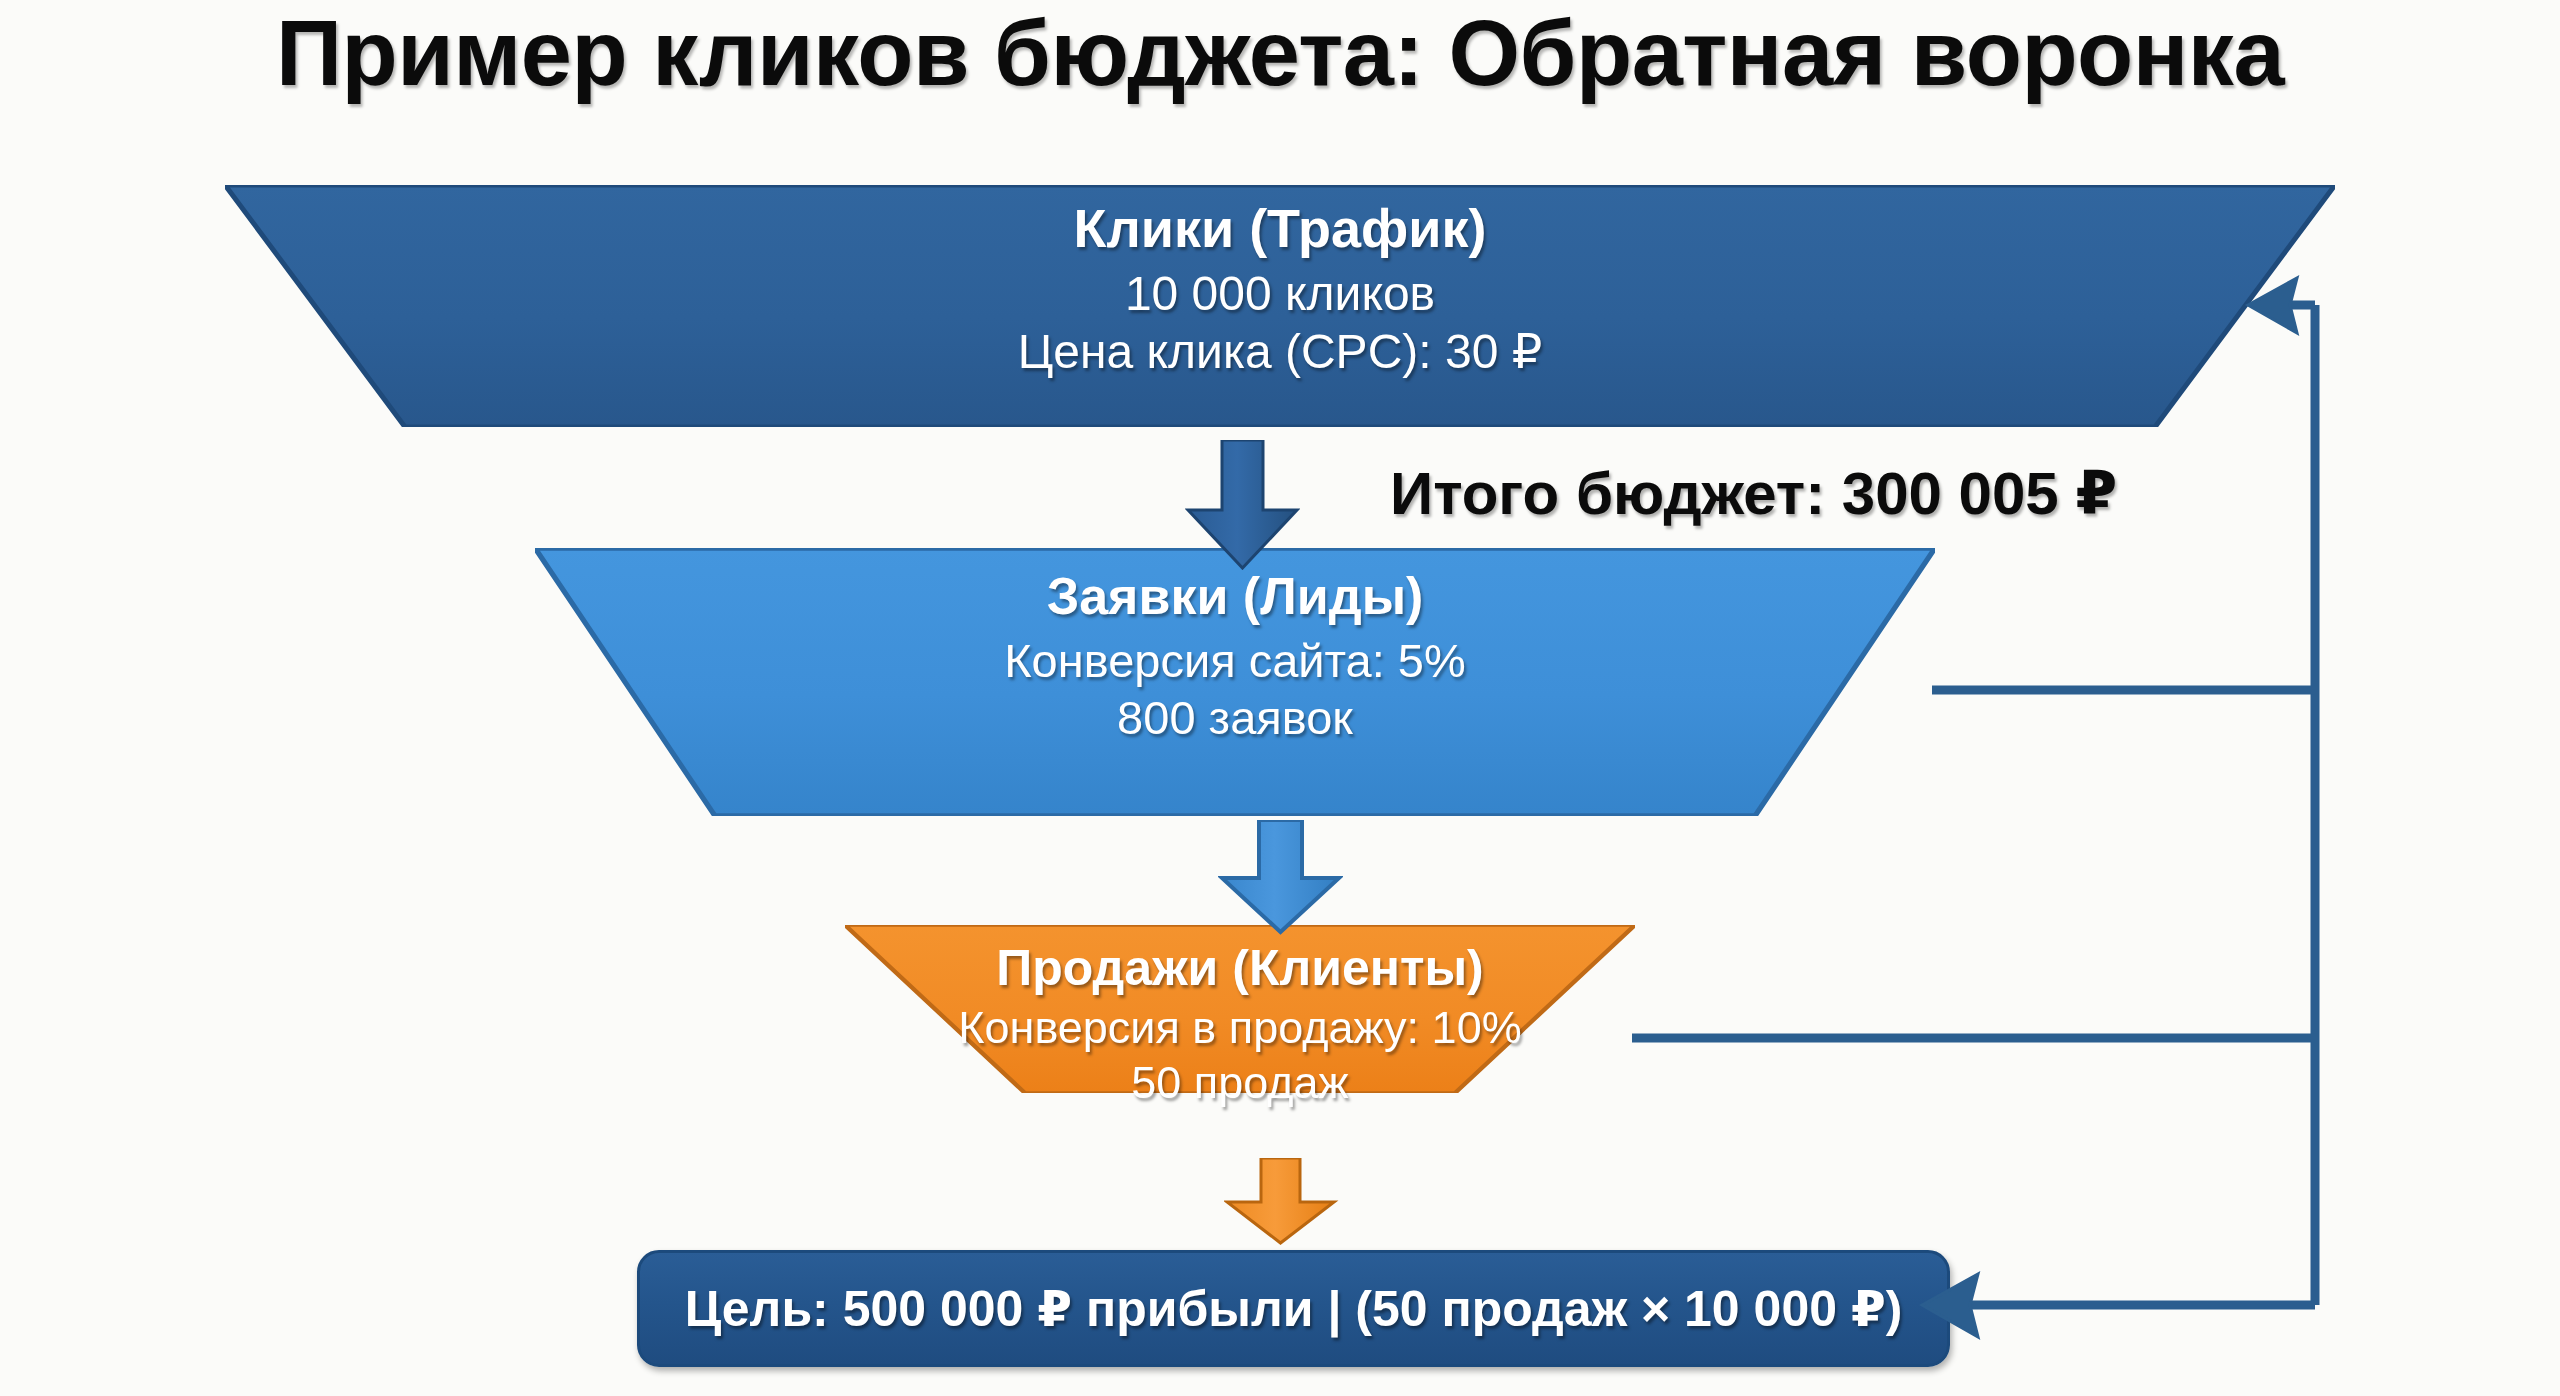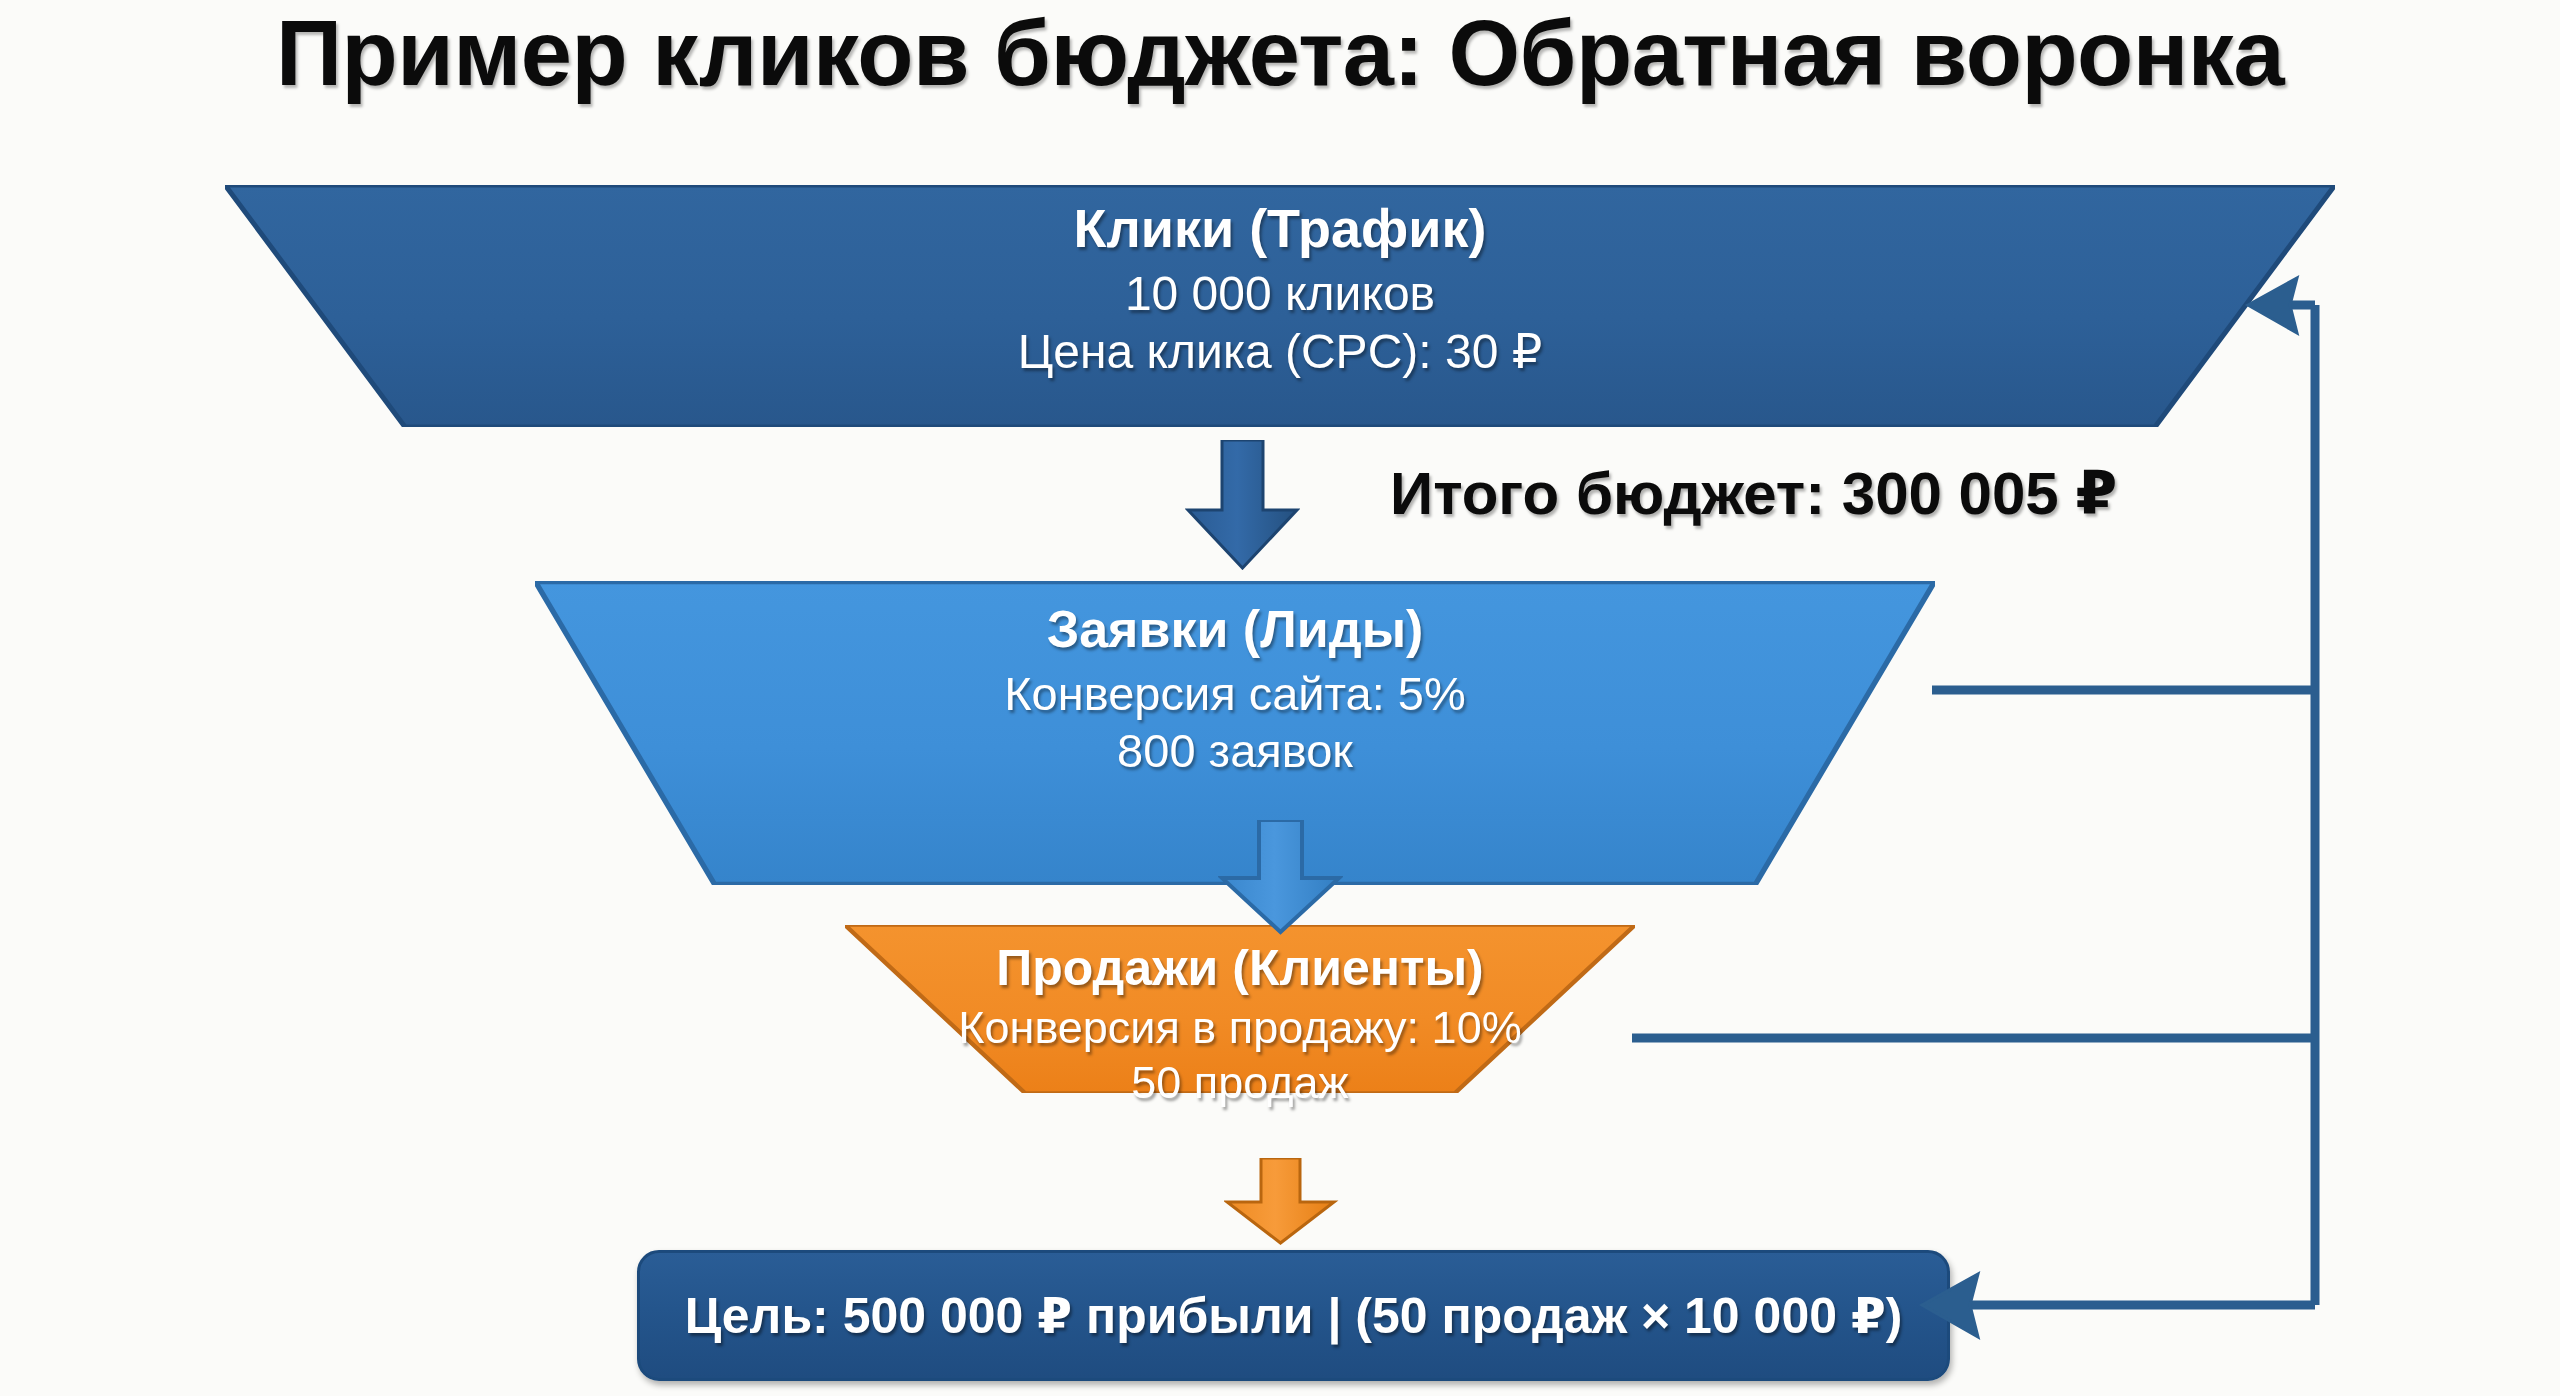--- a/index.html
+++ b/index.html
@@ -73,23 +73,23 @@
     width: 2110px;
     height: 242px;
   }
   #stage-clicks .labels { padding-top: 12px; }
   #stage-clicks .s-title { font-size: 54px; margin-bottom: 6px; }
   #stage-clicks .s-line  { font-size: 48px; line-height: 1.20; }
 
   
   #stage-leads {
     left: 535px;
-    top: 581px;
+    top: 548px;
     width: 1400px;
-    height: 304px;
+    height: 268px;
   }
   #stage-leads .labels { padding-top: 18px; }
   #stage-leads .s-title { font-size: 52px; margin-bottom: 6px; }
   #stage-leads .s-line  { font-size: 47px; line-height: 1.22; }
 
   
   #stage-sales {
     left: 845px;
     top: 925px;
     width: 790px;
@@ -117,21 +117,21 @@
     white-space: nowrap;
     text-shadow: 2px 3px 3px rgba(0,0,0,0.30);
   }
 
   
   #goal-box {
     position: absolute;
     left: 637px;
     top: 1250px;
     width: 1313px;
-    height: 131px;
+    height: 117px;
     background: linear-gradient(180deg, #2a5d96 0%, #24558c 45%, #1f4c80 100%);
     border: 3px solid #1c4a7c;
     border-radius: 22px;
     box-shadow: 2px 4px 6px rgba(0,0,0,0.30);
     display: flex;
     align-items: center;
     justify-content: center;
     box-sizing: border-box;
   }
   #goal-text {

